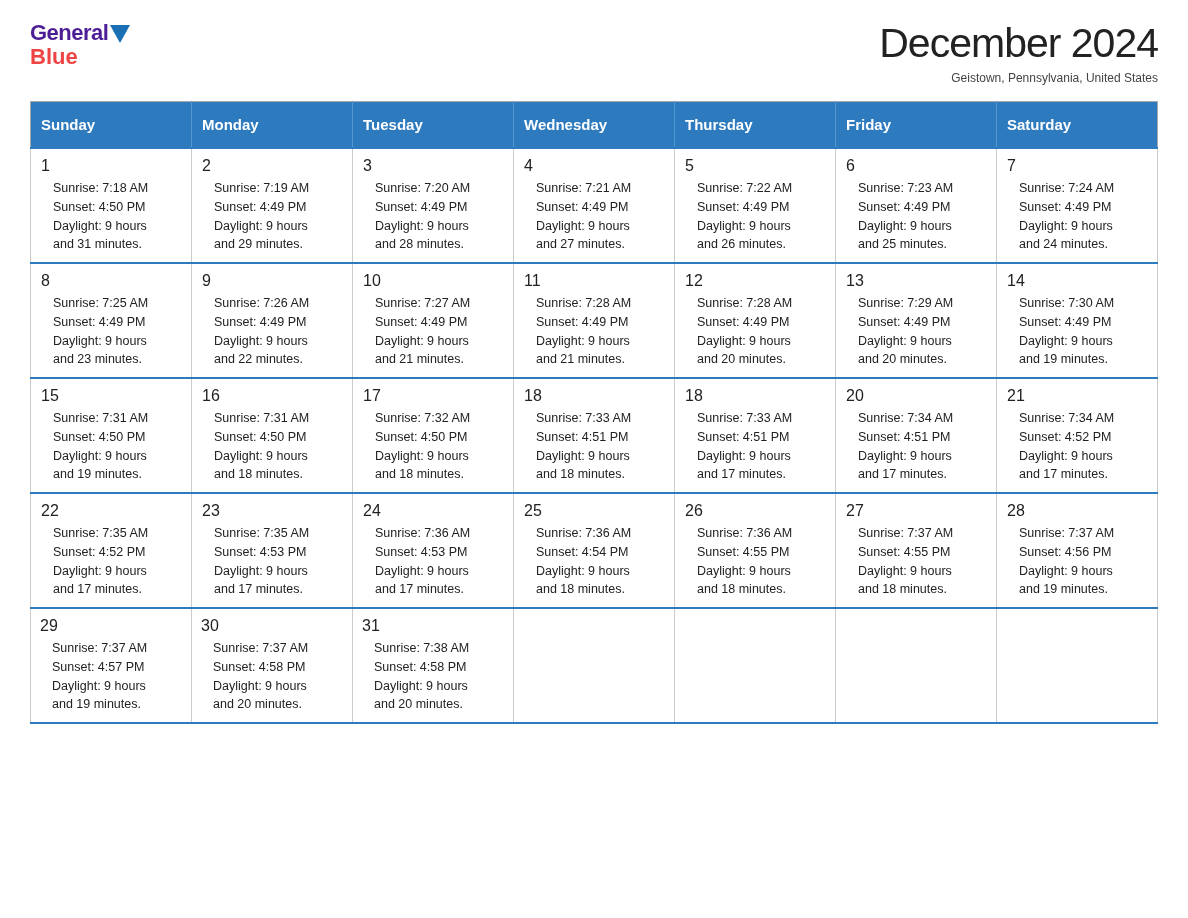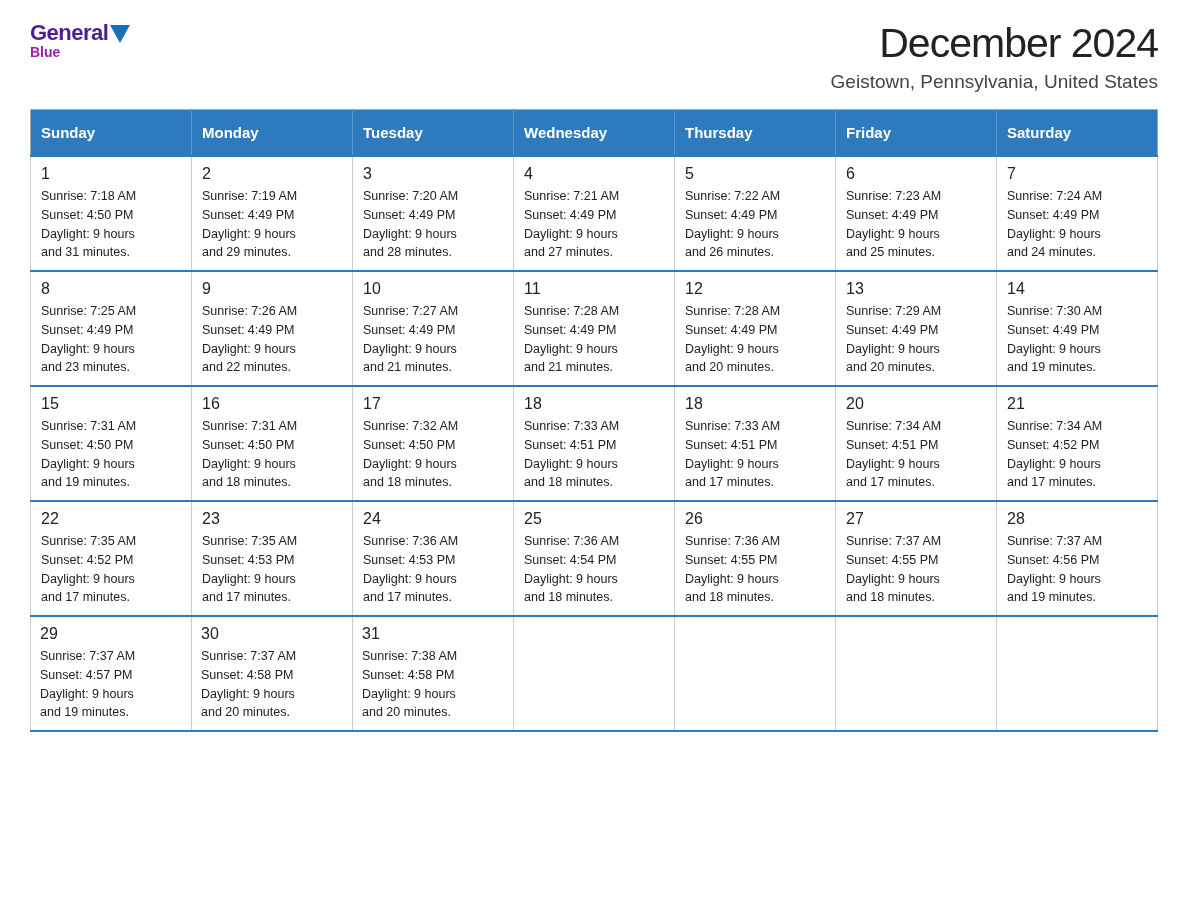--- a/index.html
+++ b/index.html
@@ -34,36 +34,36 @@
     .logo-arrow {
       width: 0;
       height: 0;
       border-left: 10px solid transparent;
       border-right: 10px solid transparent;
       border-top: 18px solid #1a6fb5;
       margin-left: 2px;
       margin-top: 2px;
     }
     .logo-blue {
-      font-size: 14px;
+      font-size: 22px;
       font-weight: bold;
-      color: #a21caf;
+      color: #ef4444;
       margin-top: -2px;
     }
     .title-section {
       text-align: right;
     }
     .main-title {
       font-size: 41px;
       font-weight: normal;
       color: #222;
       letter-spacing: -1px;
     }
     .subtitle {
-      font-size: 19px;
+      font-size: 12px;
       color: #444;
       margin-top: 4px;
     }
     .calendar {
       width: 100%;
       border-collapse: collapse;
       border: 1px solid #aaa;
     }
     .calendar th {
       background-color: #2d7abf;
@@ -91,20 +91,21 @@
       font-size: 16px;
       font-weight: normal;
       color: #222;
       display: block;
       margin-bottom: 4px;
     }
     .day-info {
       font-size: 12.5px;
       color: #222;
       line-height: 1.5;
+      margin-left: 12px;
     }
     .calendar td.empty {
       background: #fff;
     }
     .last-row td {
       min-height: 80px;
       padding-left: 9px;
     }
   </style>
 </head>

